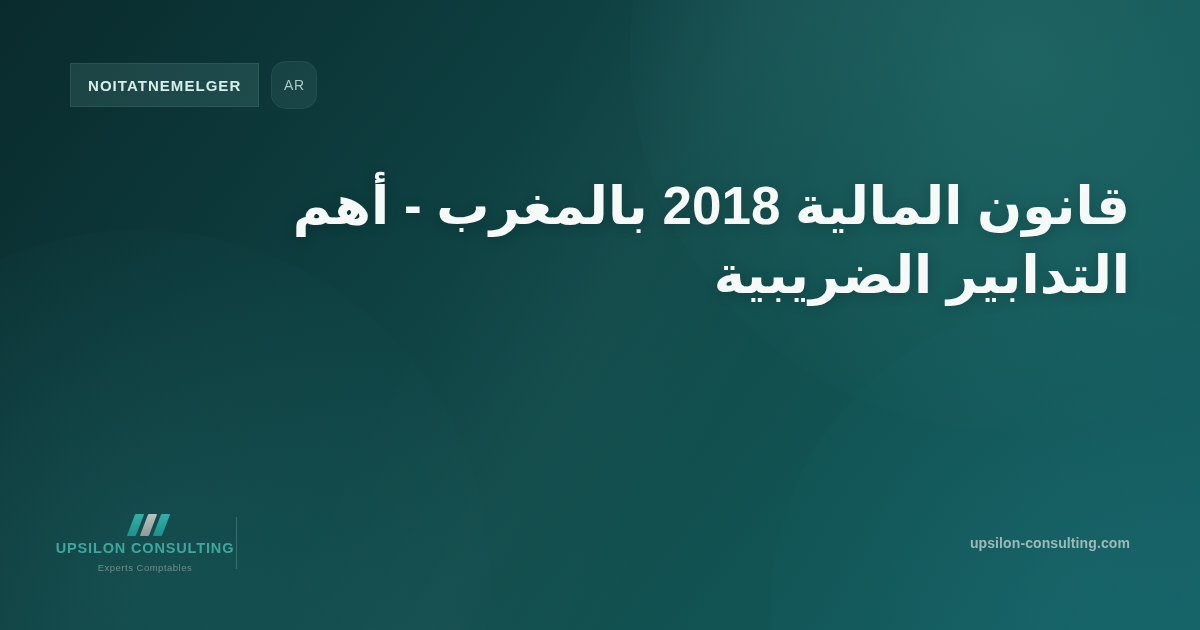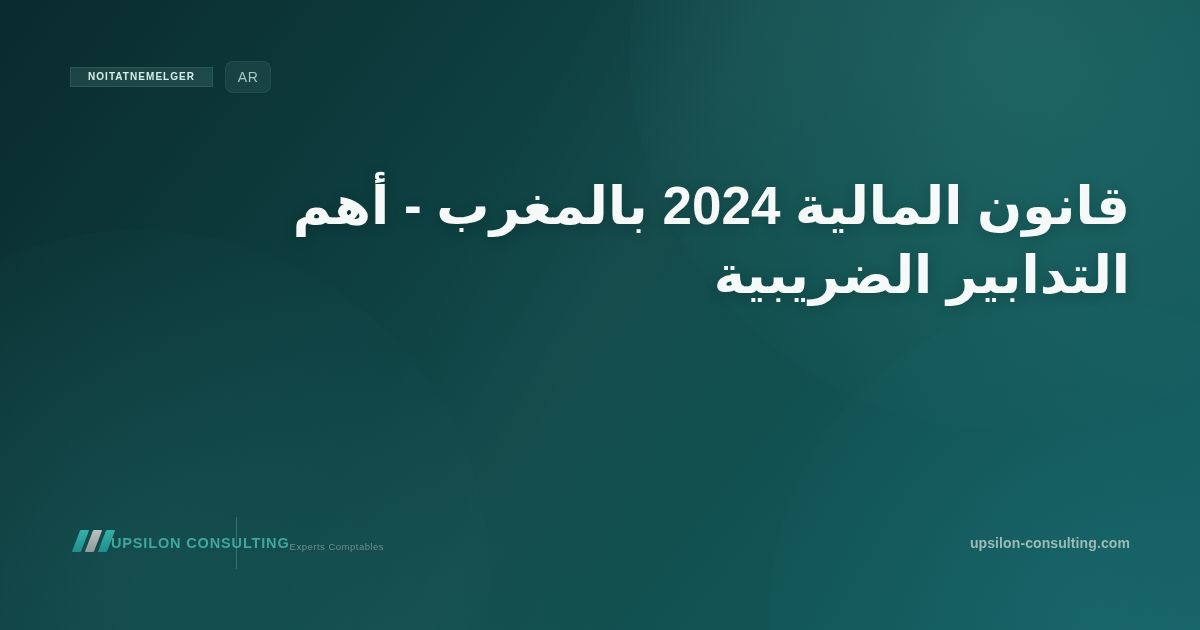--- a/index.html
+++ b/index.html
@@ -67,39 +67,39 @@
   }
 
   .content { position:relative; z-index:3; width:100%; height:100%; }
 
   
   .badges {
     position:absolute; top:61px; left:70px;
     display:flex; align-items:center; gap:12px;
   }
   .badge-category {
-    height:20px;
+    height:44px;
     display:flex; align-items:center;
     padding:0 17px;
     border-radius:0;
     background:rgba(158,214,207,0.13);
     border:1px solid rgba(178,226,219,0.10);
     color:#d7eeea;
-    font-size:10px;
+    font-size:15px;
     font-weight:700;
     letter-spacing:1.05px;
     line-height:1;
     white-space:nowrap;
   }
   .badge-lang {
-    height:32px;
+    height:48px;
     display:flex; align-items:center; justify-content:center;
     min-width:46px;
     padding:0 9px;
-    border-radius:8px;
+    border-radius:15px;
     background:rgba(158,214,207,0.085);
     border:1px solid rgba(178,226,219,0.07);
     color:#a8c9c6;
     font-size:14px;
     font-weight:500;
     letter-spacing:0.7px;
     line-height:1;
   }
 
   
@@ -122,21 +122,21 @@
   
   .footer {
     position:absolute;
     left:70px; right:70px;
     bottom:56px;
     height:62px;
     display:flex;
     align-items:center;
   }
 
-  .brand { display:flex; flex-direction:row; align-items:center; width:150px; }
+  .brand { display:flex; flex-direction:column; align-items:center; width:150px; }
   .brand-mark { display:flex; gap:4px; height:22px; margin-bottom:5px; margin-left:6px; }
   .brand-mark i {
     display:block;
     width:9px; height:22px;
     transform:skewX(-21deg);
     border-radius:1px;
   }
   .brand-mark i:nth-child(1){ background:linear-gradient(180deg,#35b0a8,#1f8f8c); }
   .brand-mark i:nth-child(2){ background:linear-gradient(180deg,#b9c3c0,#8d9b99); }
   .brand-mark i:nth-child(3){ background:linear-gradient(180deg,#35b0a8,#1f8f8c); }
@@ -192,21 +192,21 @@
   <div class="glow glow-br"></div>
   <div class="sheen"></div>
 
   <div class="content">
 
     <div class="badges">
       <span class="badge-category">NOITATNEMELGER</span>
       <span class="badge-lang">AR</span>
     </div>
 
-    <h1 class="headline">قانون المالية 2024 بالمغرب - أهم التدابير الضريبية</h1>
+    <h1 class="headline">قانون المالية 2018 بالمغرب - أهم التدابير الضريبية</h1>
 
     <div class="footer">
 
       <div class="brand">
         <span class="brand-mark">
           <i></i>
             <i></i>
             <i></i>
         </span>
         <span class="brand-name">UPSILON CONSULTING</span>

